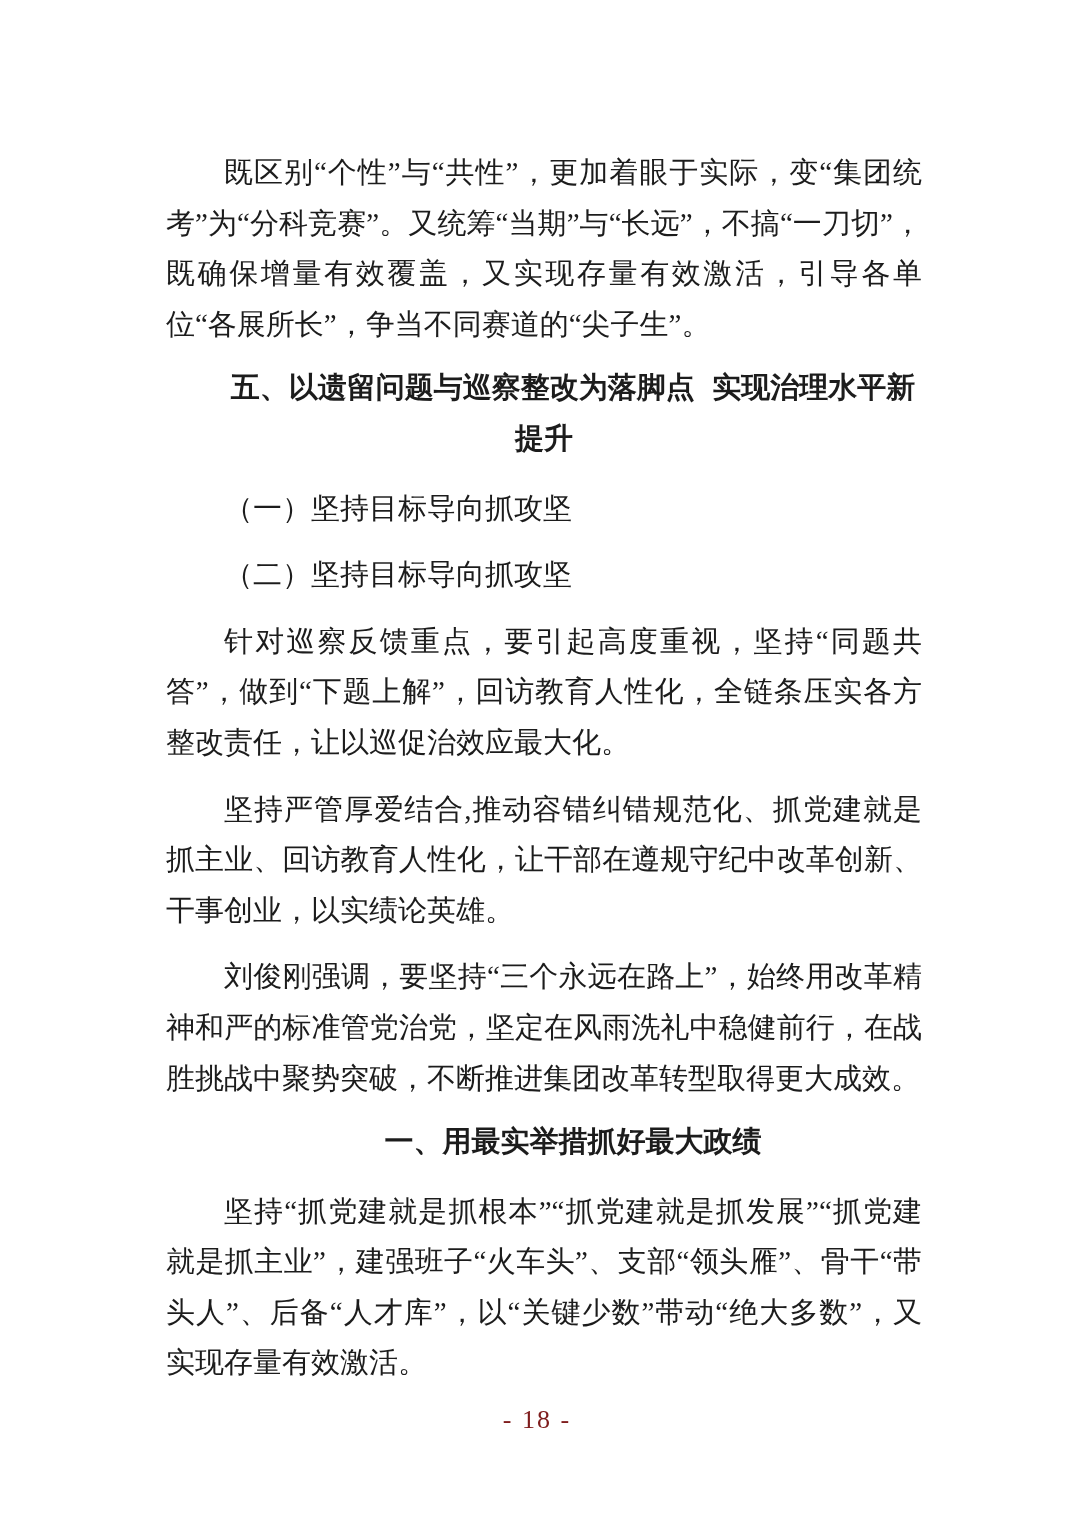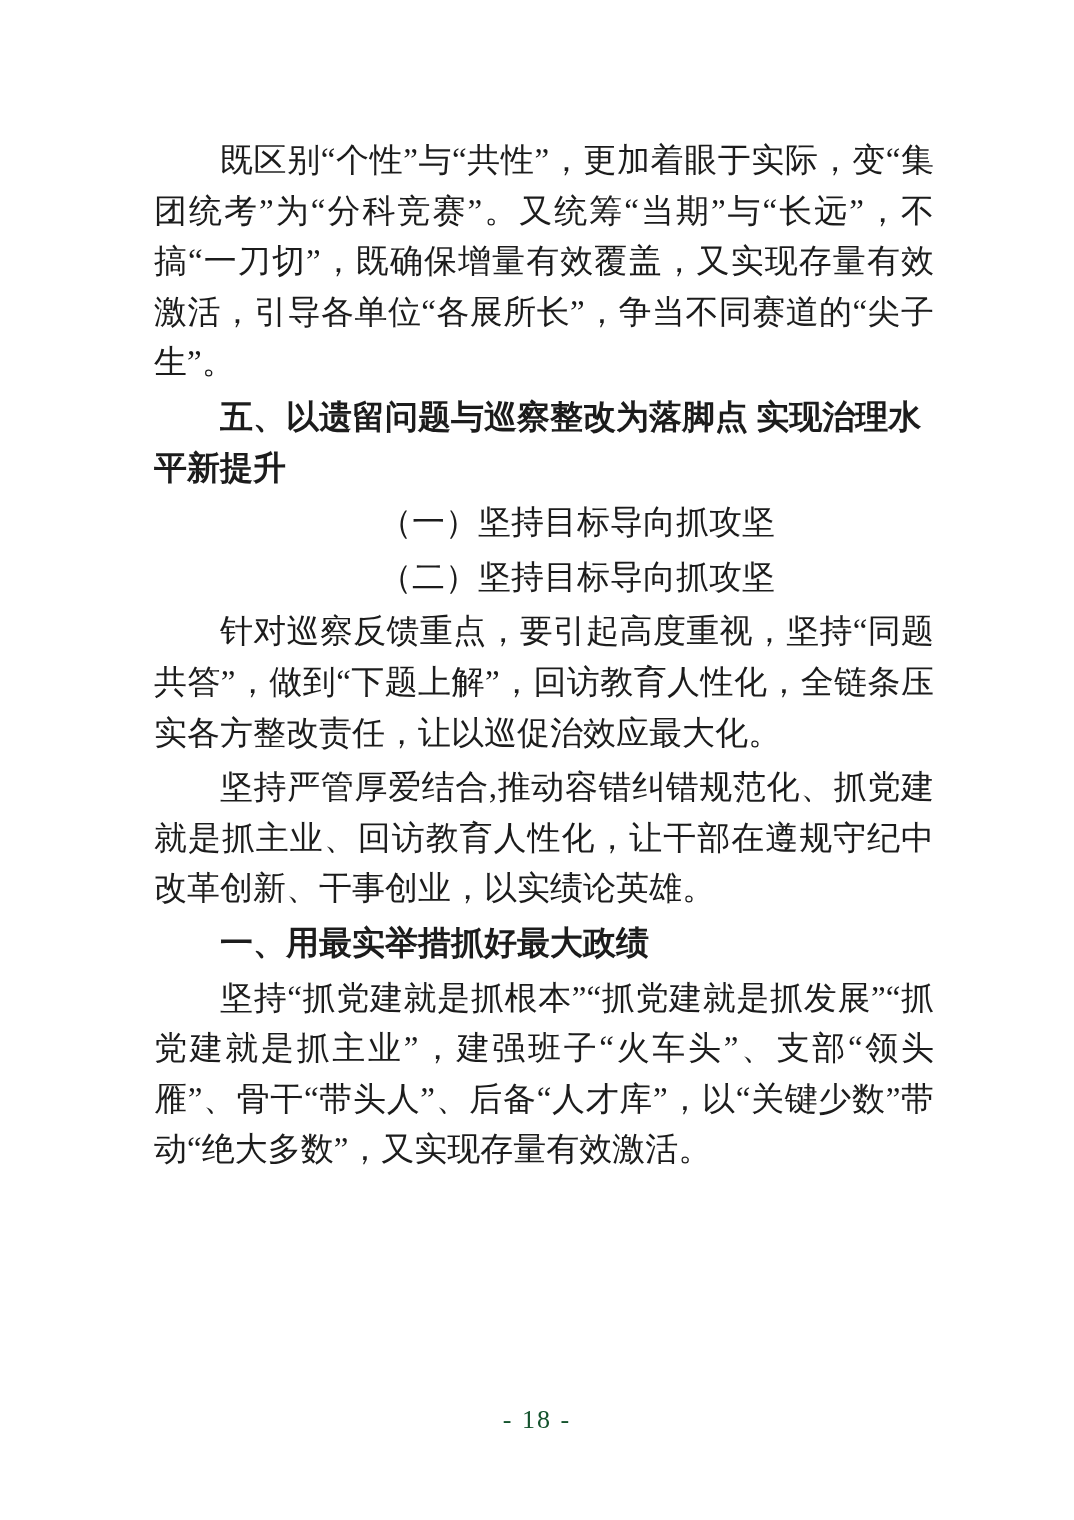--- a/index.html
+++ b/index.html
@@ -16,56 +16,57 @@
     font-family: "Liberation Serif", "DejaVu Serif", serif;
     color: #1c1c1c;
   }
   .content {
     position: absolute;
     left: 150px;
     top: 131px;
     width: 788px;
   }
   .content p {
-    margin: 4px;
+    margin: 16px;
     padding: 0;
-    font-size: 33px;
+    font-size: 29px;
     line-height: 50.6px;
     text-indent: 2em;
     text-align: justify;
     text-justify: inter-ideograph;
     word-break: break-all;
   }
   .content p.heading {
-    font-family: Liberation Serif, serif;
+    font-family: Liberation Mono, monospace;
     font-weight: bold;
-    text-align: left;
+    text-align: center;
   }
   .content p.subheading {
-    text-align: center;
+    text-align: left;
   }
   .footer {
     position: absolute;
     top: 1405px;
     left: 0;
     width: 100%;
     text-align: center;
     font-size: 26px;
     letter-spacing: 2px;
-    color: #14532d;
+    color: #7f1d1d;
   }
 </style>
 </head>
 <body>
 
 <div class="page">
   <div class="content">
       <p class="body">既区别“个性”与“共性”，更加着眼于实际，变“集团统考”为“分科竞赛”。又统筹“当期”与“长远”，不搞“一刀切”，既确保增量有效覆盖，又实现存量有效激活，引导各单位“各展所长”，争当不同赛道的“尖子生”。</p>
       <p class="heading">五、以遗留问题与巡察整改为落脚点 实现治理水平新提升</p>
       <p class="subheading">（一）坚持目标导向抓攻坚</p>
       <p class="subheading">（二）坚持目标导向抓攻坚</p>
       <p class="body">针对巡察反馈重点，要引起高度重视，坚持“同题共答”，做到“下题上解”，回访教育人性化，全链条压实各方整改责任，让以巡促治效应最大化。</p>
       <p class="body">坚持严管厚爱结合,推动容错纠错规范化、抓党建就是抓主业、回访教育人性化，让干部在遵规守纪中改革创新、干事创业，以实绩论英雄。</p>
+      <p class="body">刘俊刚强调，要坚持“三个永远在路上”，始终用改革精神和严的标准管党治党，坚定在风雨洗礼中稳健前行，在战胜挑战中聚势突破，不断推进集团改革转型取得更大成效。</p>
       <p class="heading">一、用最实举措抓好最大政绩</p>
       <p class="body">坚持“抓党建就是抓根本”“抓党建就是抓发展”“抓党建就是抓主业”，建强班子“火车头”、支部“领头雁”、骨干“带头人”、后备“人才库”，以“关键少数”带动“绝大多数”，又实现存量有效激活。</p>
     </div>
   <div class="footer">- 18 -</div>
 </div>
 
 </body></html>

